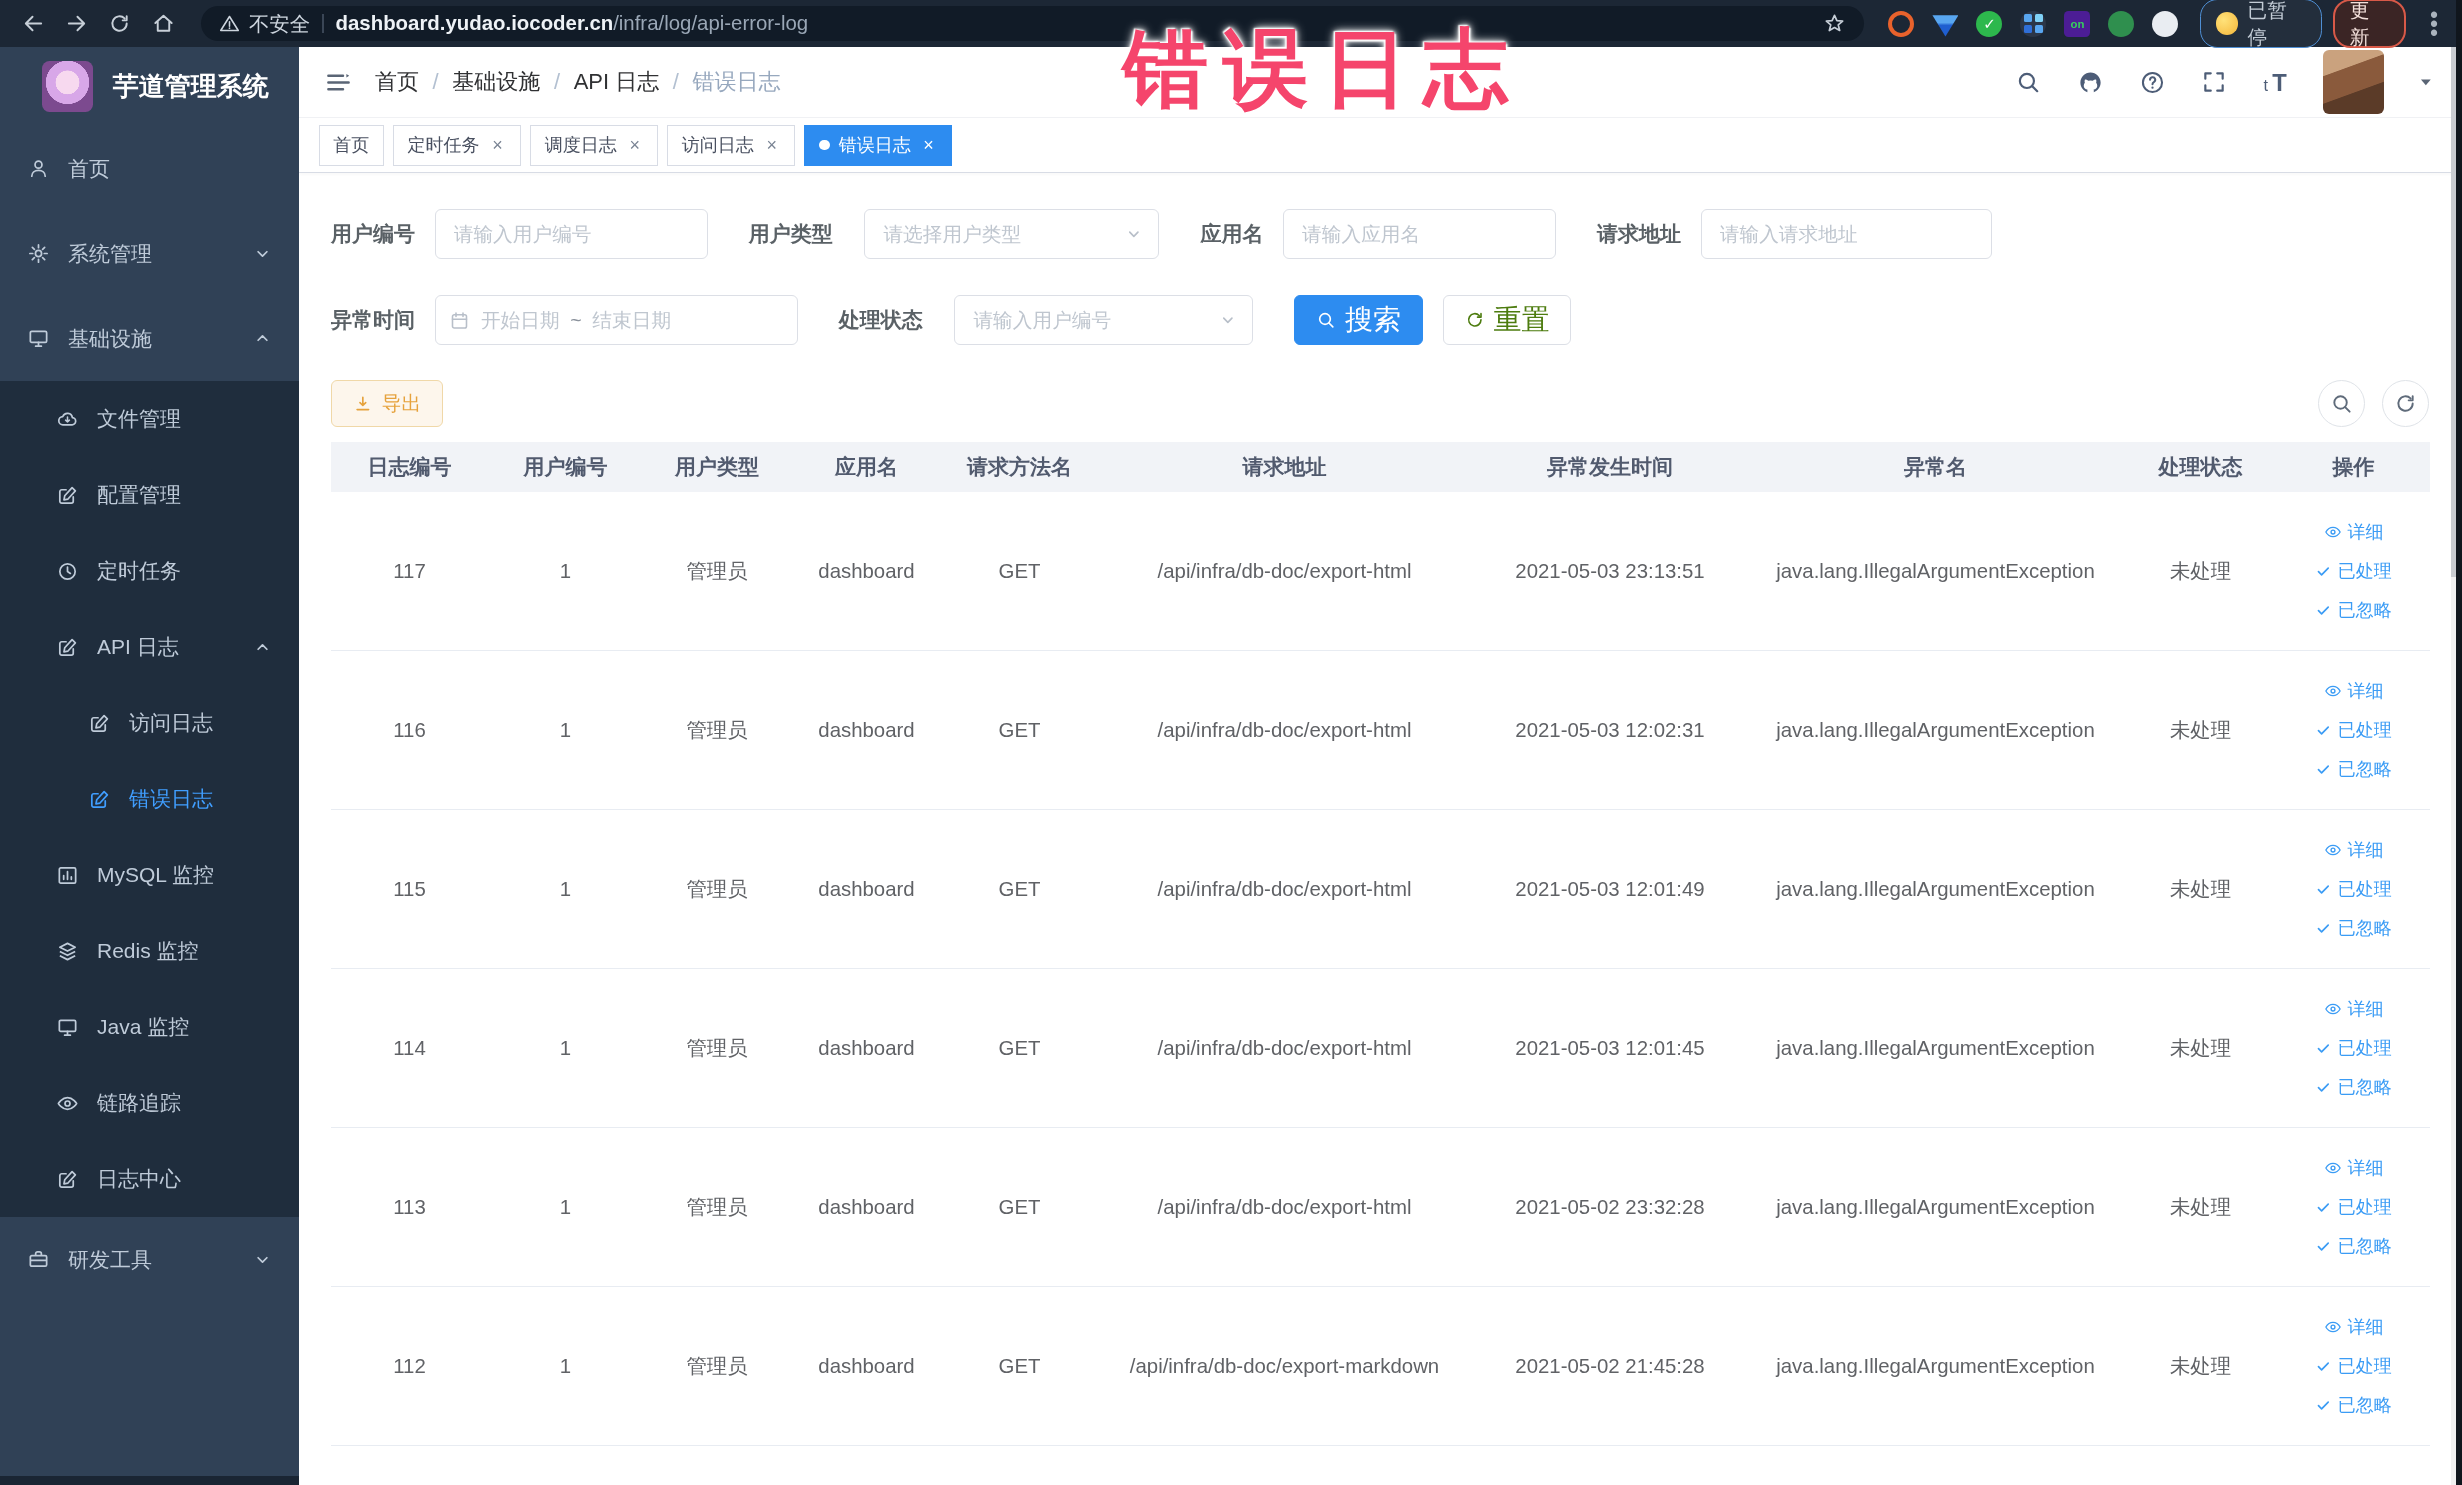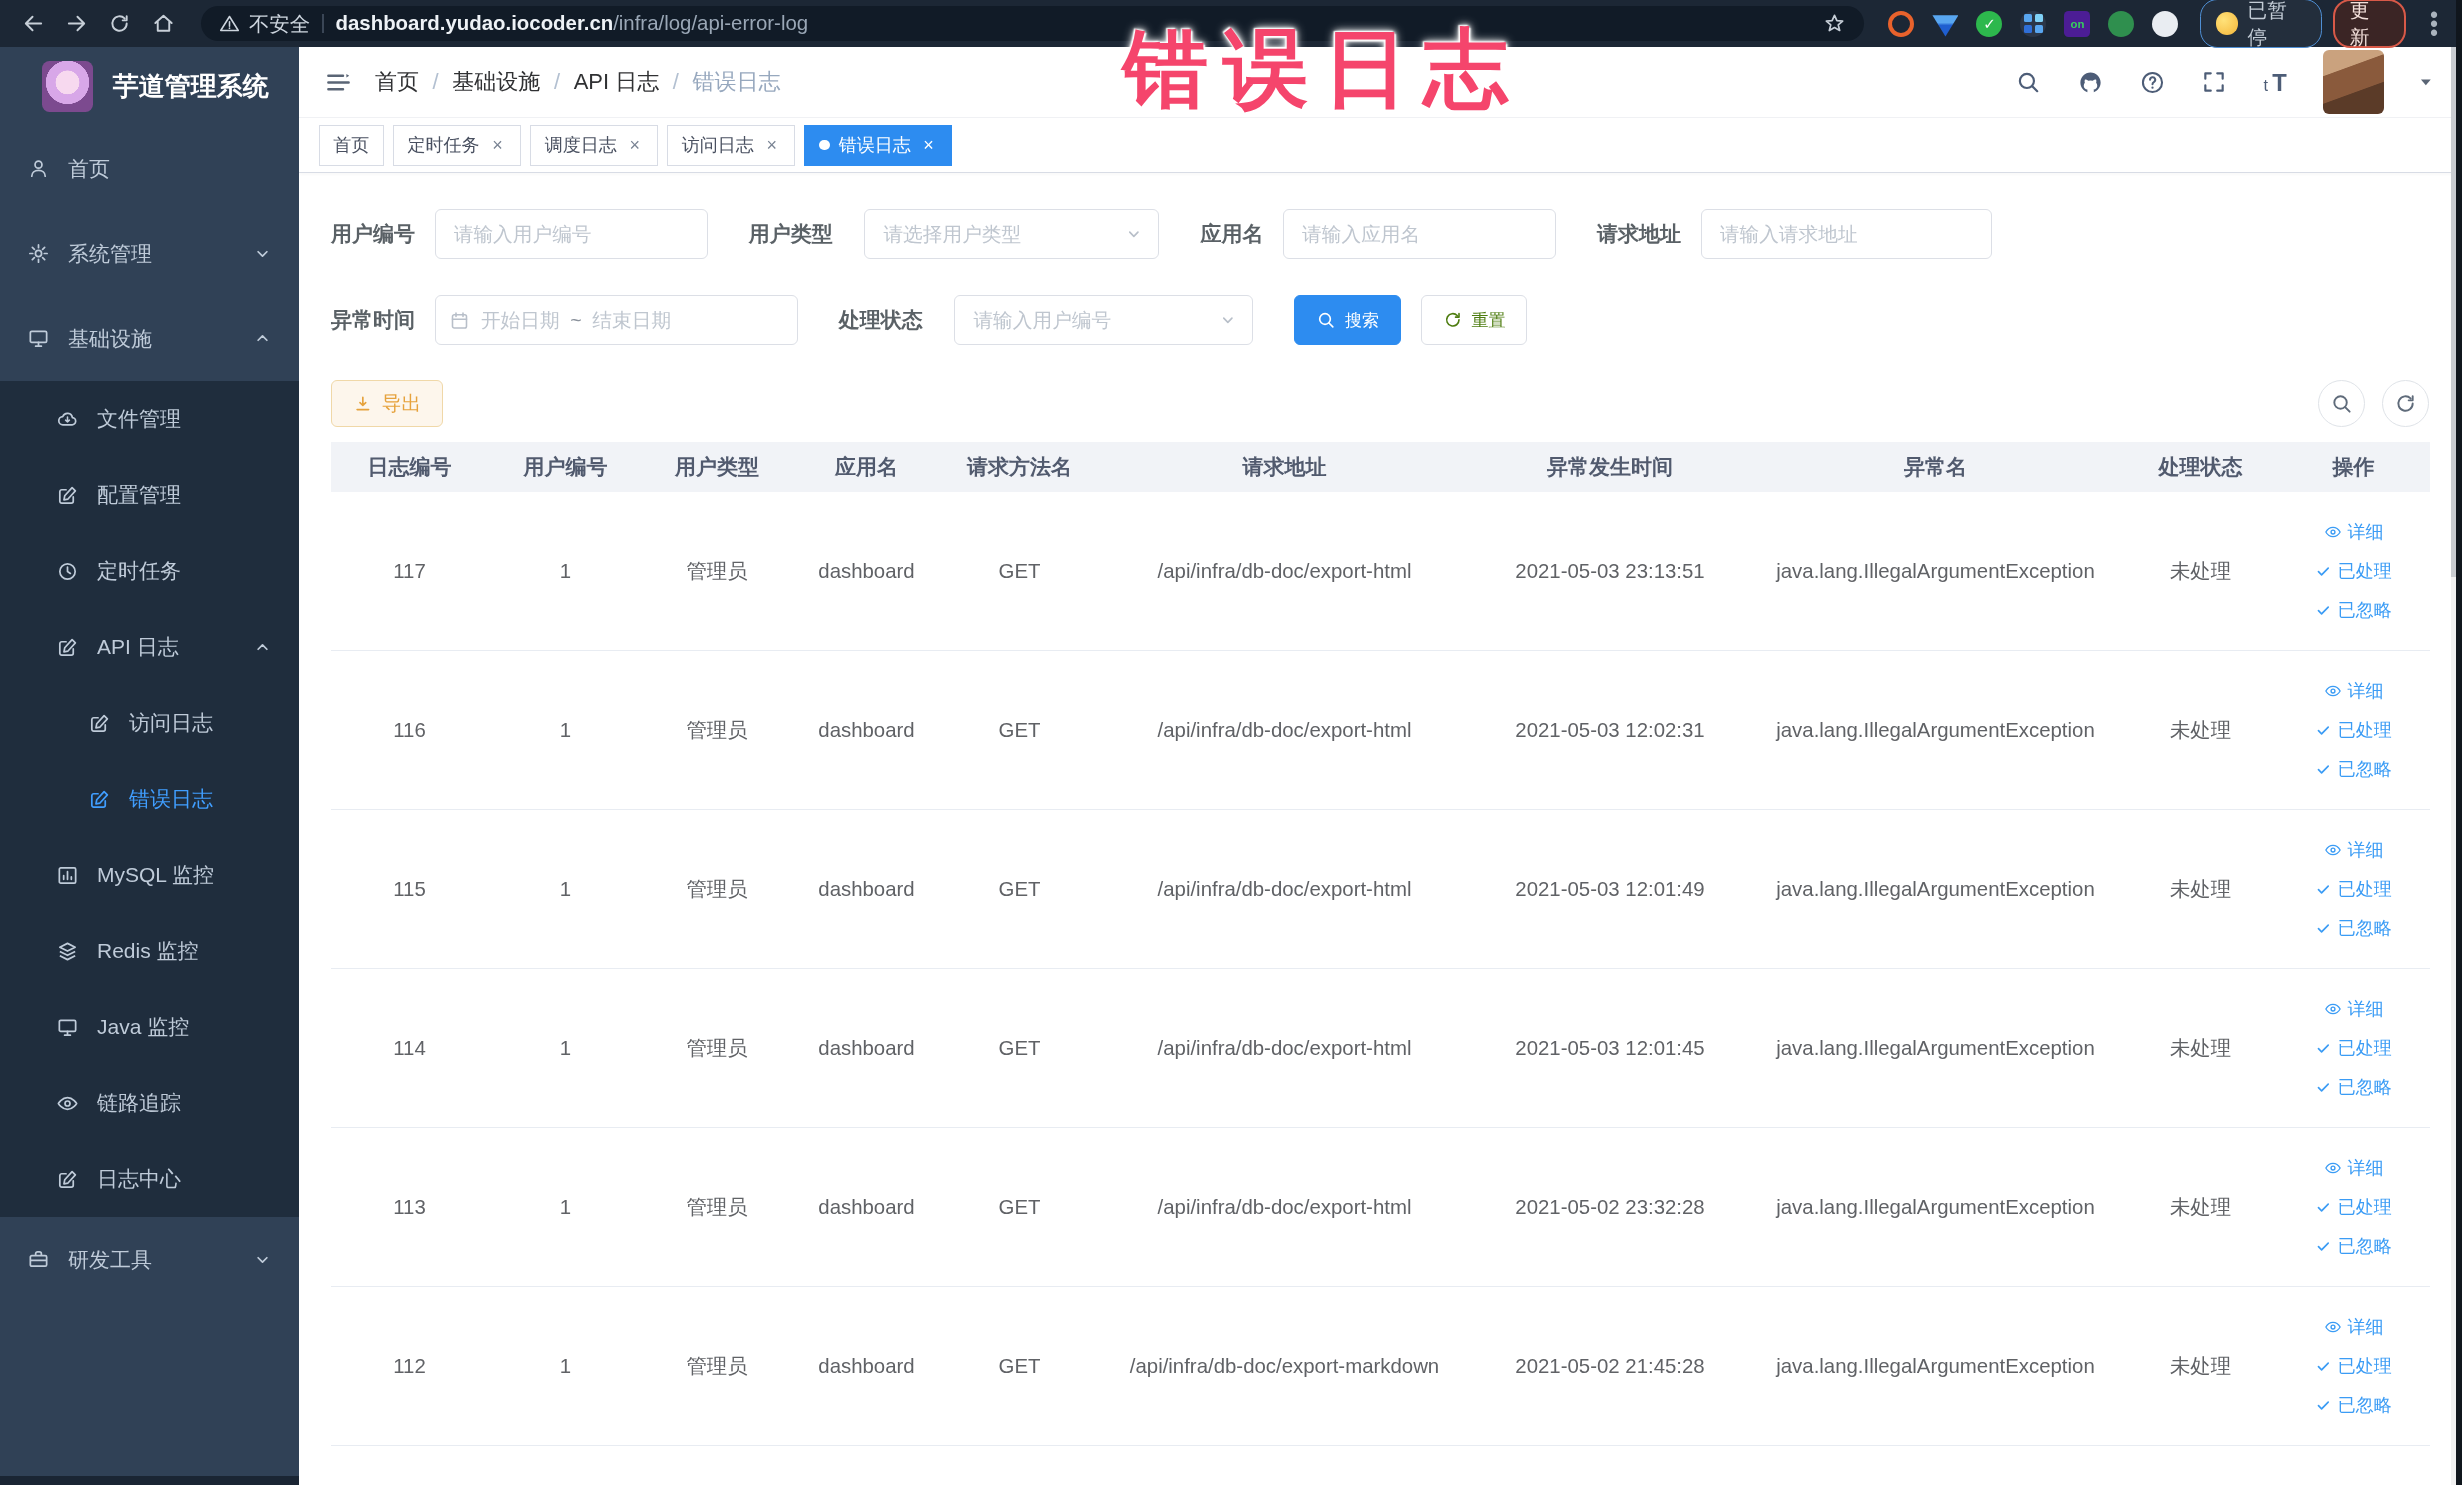--- a/index.html
+++ b/index.html
@@ -91,21 +91,21 @@
     color:#333; outline:none; font-family:inherit; }
   .tinput::placeholder { color:#bfc6cf; }
   .sel { height:50px; border:1.5px solid #dcdfe6; border-radius:6px; display:flex; align-items:center;
     padding:0 15px 0 18px; color:#bfc6cf; font-size:19.7px; position:relative; cursor:pointer; background:#fff;margin-left:12px; }
   .sel .ph { flex:1; }
   .sel .ic { color:#b8bfc9; }
   .daterange { width:363px; height:50px; border:1.5px solid #dcdfe6; border-radius:6px; display:flex;
     align-items:center; padding:0 13.6px; gap:10.6px; color:#bfc6cf; font-size:19.7px; background:#fff; cursor:pointer; }
   .daterange .ic { color:#b8bfc9; }
   .dr-sep { color:#8c939d; }
-  .btn { height:50px; border-radius:6px; font-size:17px; display:flex; align-items:center; gap:9px;
+  .btn { height:50px; border-radius:6px; font-size:28px; display:flex; align-items:center; gap:9px;
     padding:0 21px; cursor:pointer; border:1.5px solid transparent; }
   .btn-primary { background:#2d8cf0; color:#fff; border-color:#2d8cf0; }
   .btn-plain { background:#fff; color:#4d7c0f; border-color:#dcdfe6; }
   .btn-warn { height:47px; background:#fdf6ec; color:#e6a23c; border-color:#f0d8a8; font-size:19.7px; }
 
   .toolbar-row { margin-top:35px; display:flex; align-items:center; }
   .tool-circles { margin-left:auto; display:flex; gap:16.7px; }
   .circle-btn { width:47px; height:47px; border-radius:50%; border:1.5px solid #dfe3e8; background:#fff;
     display:flex; align-items:center; justify-content:center; color:#5f6b7a; cursor:pointer; }
 

